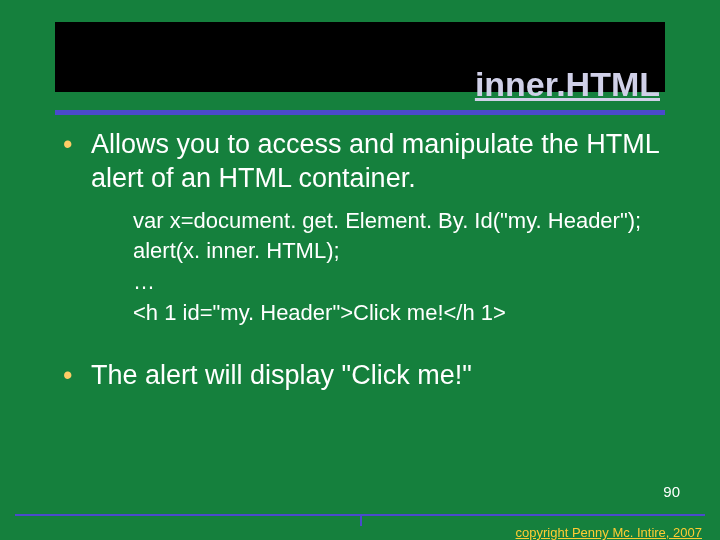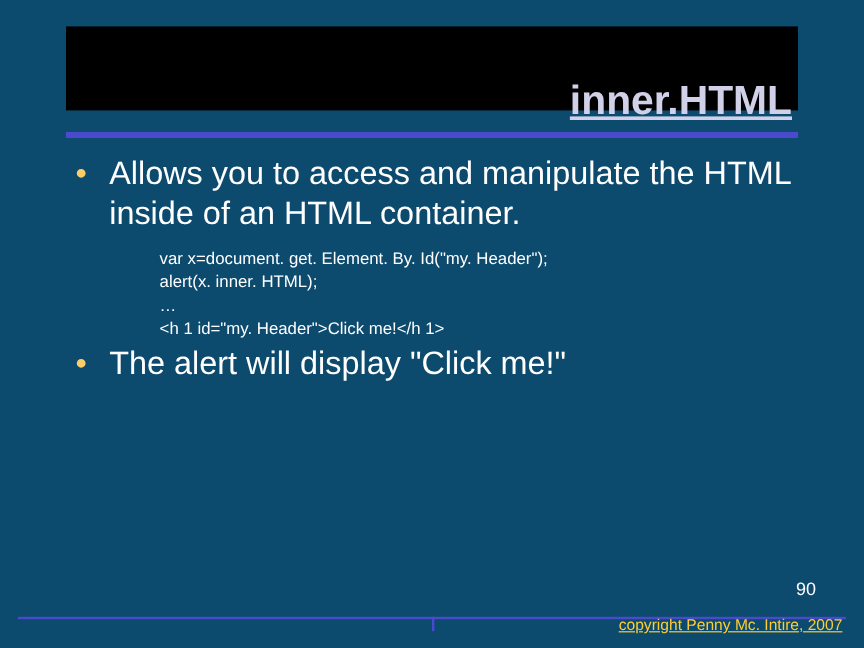--- a/index.html
+++ b/index.html
@@ -8,21 +8,21 @@
     width: 720px;
     height: 540px;
     background: #000;
     font-family: Verdana, Geneva, sans-serif;
     overflow: hidden;
   }
   .slide {
     position: relative;
     width: 720px;
     height: 540px;
-    background: #0c4a6e;
+    background: #15803d;
     color: #fff;
     box-sizing: border-box;
   }
   .top-block {
     position: absolute;
     left: 55px;
     top: 22px;
     width: 610px;
     height: 70px;
     background: #000;
@@ -67,22 +67,22 @@
   ul.outer > li::before {
     content: "•";
     position: absolute;
     left: 8px;
     top: 0;
     color: #ffcc66;
     font-size: 27px;
     line-height: 1.25;
   }
   .code-block {
-    margin: 10px 0 3px 78px;
-    font-size: 14px;
+    margin: 10px 0 30px 78px;
+    font-size: 22px;
     line-height: 1.4;
     color: #fff;
     font-family: Verdana, Geneva, sans-serif;
     white-space: pre-wrap;
   }
   .page-num {
     position: absolute;
     right: 40px;
     bottom: 40px;
     color: #fff;
@@ -100,41 +100,41 @@
     position: absolute;
     left: 50%;
     bottom: 14px;
     width: 2px;
     height: 12px;
     background: #4a4acc;
   }
   .copyright {
     position: absolute;
     right: 18px;
-    bottom: 12px;
+    bottom: 0;
     color: #ffcc33;
     font-size: 13px;
     text-decoration: underline;
   }
 </style>
 </head>
 <body>
 
 <div class="slide">
 
   <div class="top-block"></div>
 
   <div class="title">inner.HTML</div>
 
   <div class="rule"></div>
 
   <div class="content">
     <ul class="outer">
       <li>
-        <span>Allows you to access and manipulate the HTML inside of an HTML container.</span>
+        <span>Allows you to access and manipulate the HTML alert of an HTML container.</span>
       </li>
     </ul>
     <div class="code-block">var x=document. get. Element. By. Id("my. Header");
 alert(x. inner. HTML);
 …
 &lt;h 1 id="my. Header"&gt;Click me!&lt;/h 1&gt;</div>
     <ul class="outer">
       <li>
         <span>The alert will display "Click me!"</span>
       </li>

